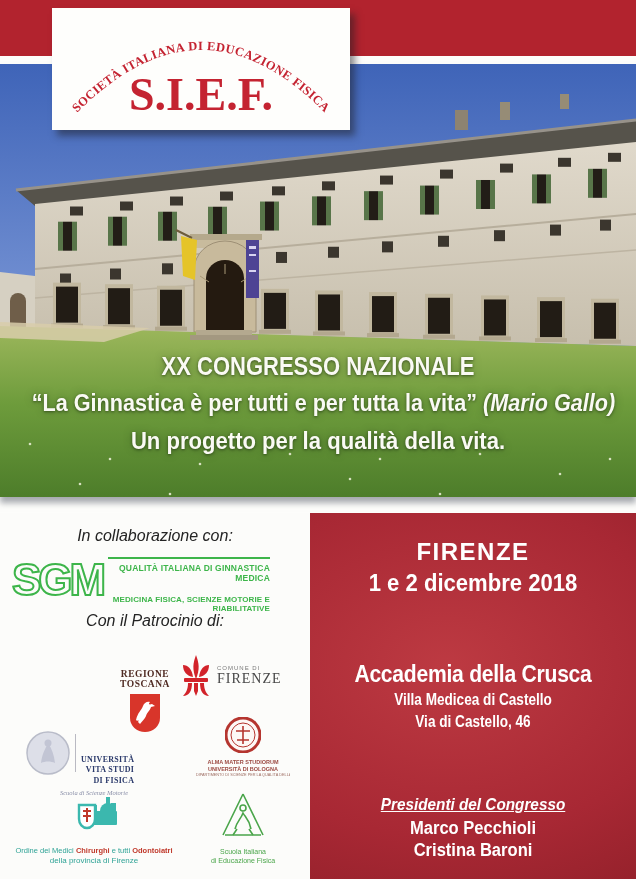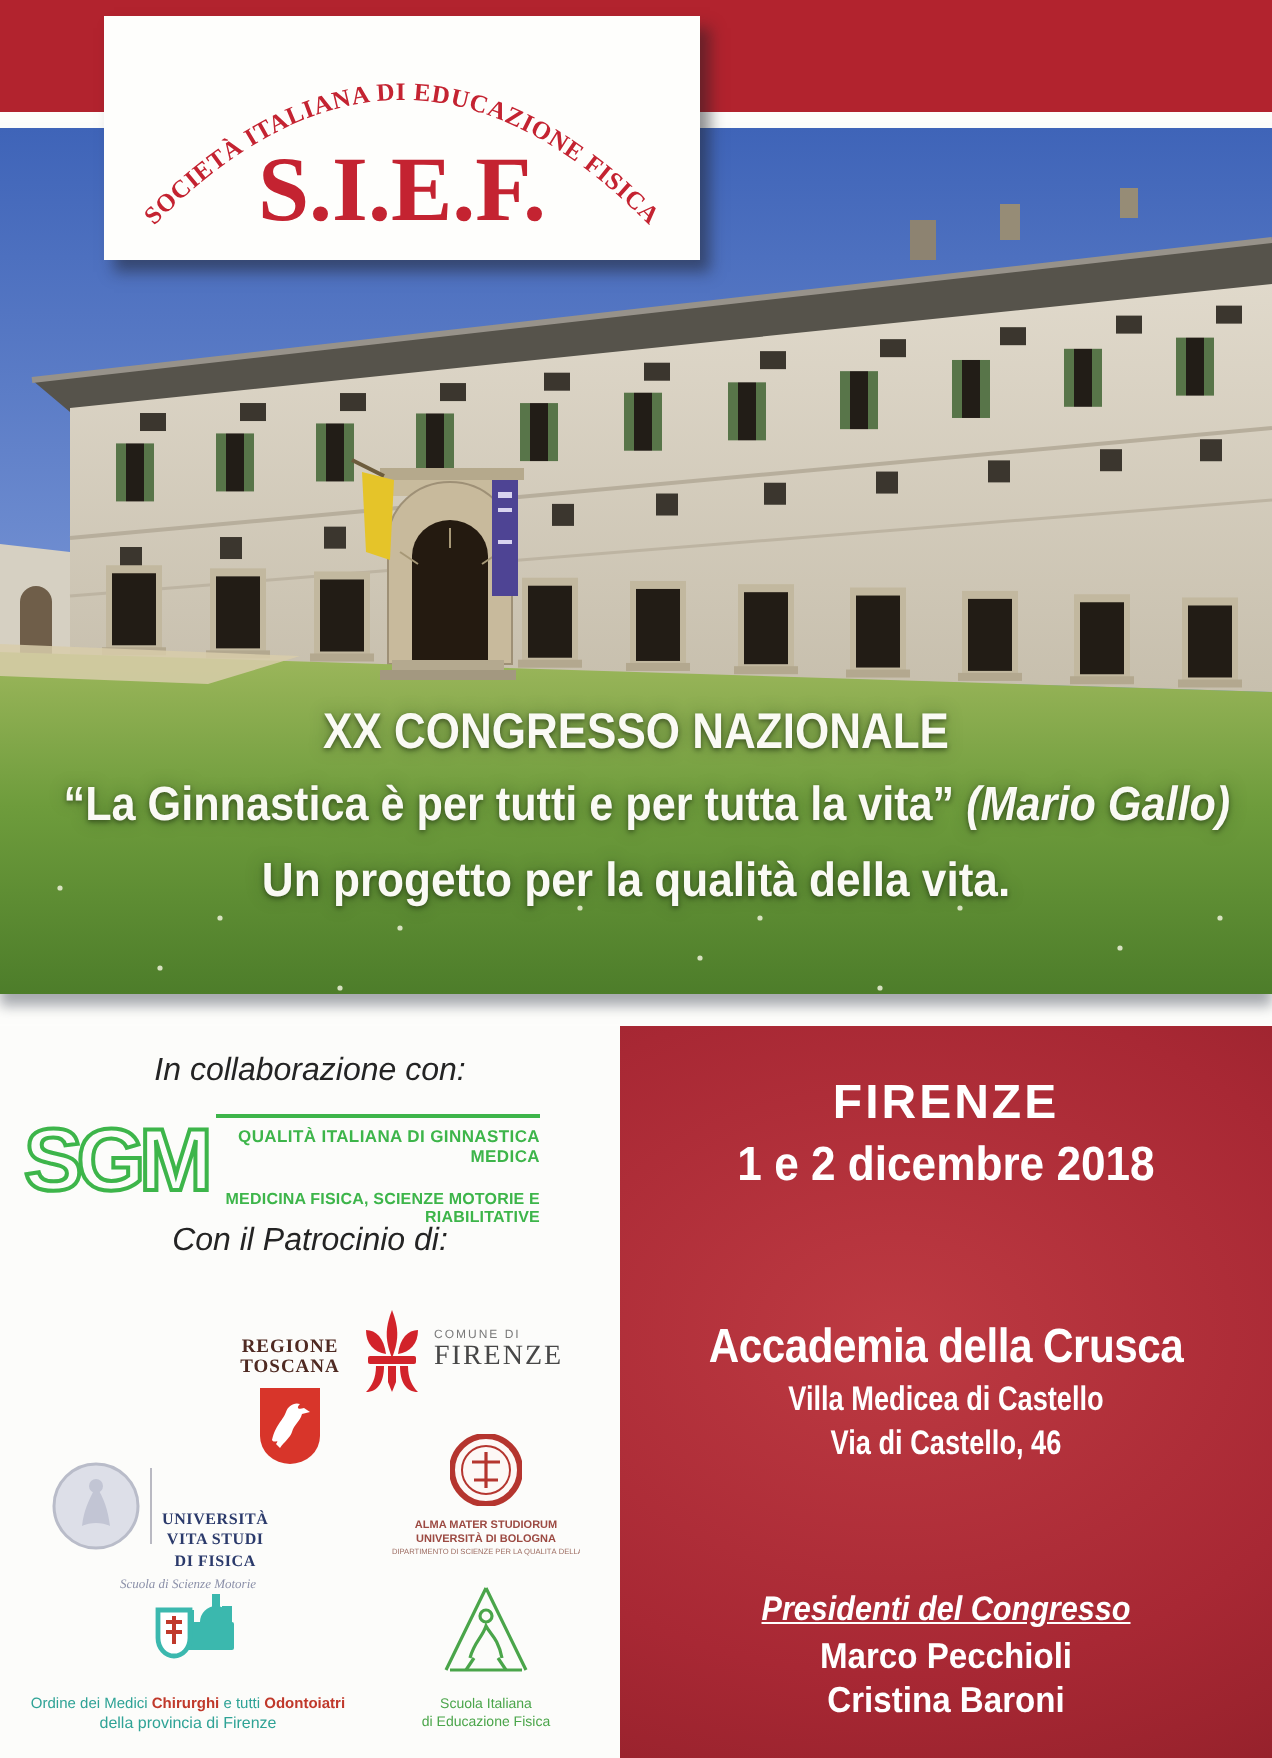--- a/index.html
+++ b/index.html
@@ -58,21 +58,21 @@
   .logo-block { position:absolute; text-align:center; }
   .logo-toscana { left:95px; top:128px; width:100px;margin-top:28px; }
   .rt-text { font-family:"Liberation Serif", serif; font-weight:bold; font-size:9.5px; color:#4f2a22; letter-spacing:.5px; line-height:1.1; }
   .logo-firenze { left:178px; top:140px; width:120px; display:flex; align-items:center; text-align:left; }
   .fi-text { margin-left:3px; }
   .fi-small { font-size:6px; color:#7a7a7a; letter-spacing:1px; }
   .fi-name { font-family:"Liberation Serif", serif; font-size:14px; color:#474747; letter-spacing:1px; }
   .logo-unimi { left:26px; top:206px; width:136px; }
   .um-row { display:flex; align-items:center; }
   .um-div { width:1px; height:38px; background:#b9b9c2; margin:0 5px; }
-  .um-text { font-family:"Liberation Serif", serif; font-weight:bold; font-size:8px; color:#2b3a6b; line-height:1.3; text-align:center; letter-spacing:.3px;margin-top:36px; }
+  .um-text { font-family:"Liberation Serif", serif; font-weight:bold; font-size:8px; color:#2b3a6b; line-height:1.3; text-align:right; letter-spacing:.3px;margin-top:36px; }
   .um-script { font-family:"Liberation Serif", serif; font-style:italic; font-size:6.5px; color:#8a8fa8; margin-top:3px; text-align:center; }
   .logo-unibo { left:196px; top:204px; width:94px; }
   .ub-l12 { font-size:5.5px; font-weight:bold; color:#9c4a42; line-height:1.3; margin-top:2px; }
   .ub-l3 { font-size:3.8px; color:#9c6b60; white-space:nowrap; overflow:hidden; }
   .logo-ordine { left:6px; top:280px; width:176px; }
   .om-l1 { font-size:7.5px; color:#2fa396; margin-top:3px; line-height:1.35; }
   .om-l1 b { color:#c0392b;text-align:right; }
   .om-l2 { font-size:8px; color:#2fa396; }
   .logo-scuola { left:196px; top:278px; width:94px; }
   .sc-text { font-size:7px; color:#4aa54a; line-height:1.35; margin-top:2px; }

